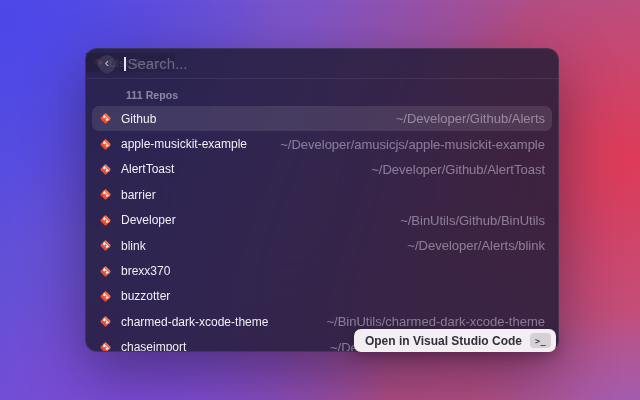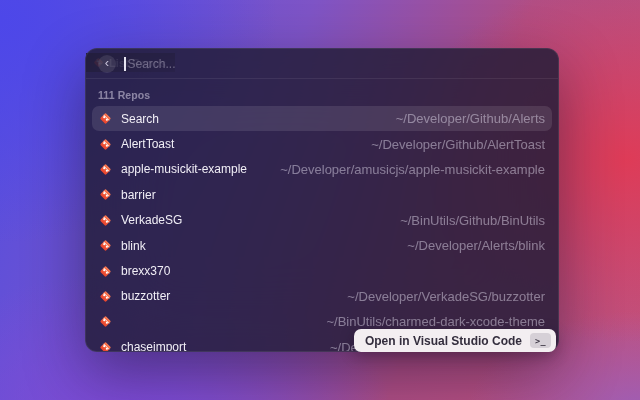--- a/index.html
+++ b/index.html
@@ -40,26 +40,26 @@
     padding: 0 12px; border-bottom: 1px solid rgba(255,255,255,0.07);
   }
   .back-btn {
     width: 18px; height: 18px; flex: 0 0 auto; border: none; cursor: pointer;
     border-radius: 50%; background: rgba(255,255,255,0.10);
     color: #c7c2d8; font-size: 13px; line-height: 16px; text-align: center;
     display: flex; align-items: center; justify-content: center; padding-bottom: 1px;
   }
   .search-input { display: flex; align-items: center; flex: 1; height: 100%; cursor: text; }
   .caret { width: 1.5px; height: 14px; background: #e8e5f2; margin-right: 2px; }
-  .placeholder { color: rgba(235,230,245,0.35); font-size: 12px; }
+  .placeholder { color: rgba(235,230,245,0.35); font-size: 15px; }
 
   .list { padding: 10px 6px 0; }
   .section-header {
     padding: 0 6px 5px; font-size: 10.5px; font-weight: bold;
-    color: rgba(235,230,245,0.50); letter-spacing: 0.1px;
+    color: rgba(235,230,245,0.50); letter-spacing: 0.1px; margin-left: 28px;
   }
   .row {
     height: 25.4px; display: flex; align-items: center; gap: 9px;
     padding: 0 7px; border-radius: 7px; cursor: pointer;
   }
   .row.selected { background: rgba(255,255,255,0.10); }
   .row .icon { display: flex; flex: 0 0 auto; }
   .row .name { font-size: 12px; font-weight: 500; color: #f1eff6; white-space: nowrap; }
   .row .path {
     margin-left: auto; font-size: 13px; color: rgba(238,232,248,0.45); white-space: nowrap;
@@ -125,22 +125,41 @@
             <stop offset="0" stop-color="#f97b52"></stop>
                     <stop offset="1" stop-color="#e8402a"></stop>
           </linearGradient>
         </defs>
         <rect x="4.6" y="4.6" width="14.8" height="14.8" rx="2.8" transform="rotate(45 12 12)" fill="url(#gitgrad-row)"></rect>
         <path d="M9 5.8 L18 14.8" stroke="#fff" stroke-width="1.6" stroke-linecap="round" fill="none"></path>
         <circle cx="9.6" cy="9.5" r="1.9" fill="#fff"></circle>
         <circle cx="14.5" cy="14.4" r="1.9" fill="#fff"></circle>
       </svg>
     </span>
-    <span class="name">Search</span>
+    <span class="name">Github</span>
     <span class="path">~/Developer/Github/Alerts</span>
+  </div>
+
+  <div class="row">
+    <span class="icon">
+      <svg width="13" height="13" viewBox="0 0 24 24">
+        <defs>
+          <linearGradient id="gitgrad-row" x1="0" y1="0" x2="0" y2="1">
+            <stop offset="0" stop-color="#f97b52"></stop>
+                    <stop offset="1" stop-color="#e8402a"></stop>
+          </linearGradient>
+        </defs>
+        <rect x="4.6" y="4.6" width="14.8" height="14.8" rx="2.8" transform="rotate(45 12 12)" fill="url(#gitgrad-row)"></rect>
+        <path d="M9 5.8 L18 14.8" stroke="#fff" stroke-width="1.6" stroke-linecap="round" fill="none"></path>
+        <circle cx="9.6" cy="9.5" r="1.9" fill="#fff"></circle>
+        <circle cx="14.5" cy="14.4" r="1.9" fill="#fff"></circle>
+      </svg>
+    </span>
+    <span class="name">apple-musickit-example</span>
+    <span class="path">~/Developer/amusicjs/apple-musickit-example</span>
   </div>
 
   <div class="row">
     <span class="icon">
       <svg width="13" height="13" viewBox="0 0 24 24">
         <defs>
           <linearGradient id="gitgrad-row" x1="0" y1="0" x2="0" y2="1">
             <stop offset="0" stop-color="#f97b52"></stop>
                     <stop offset="1" stop-color="#e8402a"></stop>
           </linearGradient>
@@ -163,58 +182,39 @@
             <stop offset="0" stop-color="#f97b52"></stop>
                     <stop offset="1" stop-color="#e8402a"></stop>
           </linearGradient>
         </defs>
         <rect x="4.6" y="4.6" width="14.8" height="14.8" rx="2.8" transform="rotate(45 12 12)" fill="url(#gitgrad-row)"></rect>
         <path d="M9 5.8 L18 14.8" stroke="#fff" stroke-width="1.6" stroke-linecap="round" fill="none"></path>
         <circle cx="9.6" cy="9.5" r="1.9" fill="#fff"></circle>
         <circle cx="14.5" cy="14.4" r="1.9" fill="#fff"></circle>
       </svg>
     </span>
-    <span class="name">apple-musickit-example</span>
-    <span class="path">~/Developer/amusicjs/apple-musickit-example</span>
-  </div>
-
-  <div class="row">
-    <span class="icon">
-      <svg width="13" height="13" viewBox="0 0 24 24">
-        <defs>
-          <linearGradient id="gitgrad-row" x1="0" y1="0" x2="0" y2="1">
-            <stop offset="0" stop-color="#f97b52"></stop>
-                    <stop offset="1" stop-color="#e8402a"></stop>
-          </linearGradient>
-        </defs>
-        <rect x="4.6" y="4.6" width="14.8" height="14.8" rx="2.8" transform="rotate(45 12 12)" fill="url(#gitgrad-row)"></rect>
-        <path d="M9 5.8 L18 14.8" stroke="#fff" stroke-width="1.6" stroke-linecap="round" fill="none"></path>
-        <circle cx="9.6" cy="9.5" r="1.9" fill="#fff"></circle>
-        <circle cx="14.5" cy="14.4" r="1.9" fill="#fff"></circle>
-      </svg>
-    </span>
     <span class="name">barrier</span>
   </div>
 
   <div class="row">
     <span class="icon">
       <svg width="13" height="13" viewBox="0 0 24 24">
         <defs>
           <linearGradient id="gitgrad-row" x1="0" y1="0" x2="0" y2="1">
             <stop offset="0" stop-color="#f97b52"></stop>
                     <stop offset="1" stop-color="#e8402a"></stop>
           </linearGradient>
         </defs>
         <rect x="4.6" y="4.6" width="14.8" height="14.8" rx="2.8" transform="rotate(45 12 12)" fill="url(#gitgrad-row)"></rect>
         <path d="M9 5.8 L18 14.8" stroke="#fff" stroke-width="1.6" stroke-linecap="round" fill="none"></path>
         <circle cx="9.6" cy="9.5" r="1.9" fill="#fff"></circle>
         <circle cx="14.5" cy="14.4" r="1.9" fill="#fff"></circle>
       </svg>
     </span>
-    <span class="name">VerkadeSG</span>
+    <span class="name">Developer</span>
     <span class="path">~/BinUtils/Github/BinUtils</span>
   </div>
 
   <div class="row">
     <span class="icon">
       <svg width="13" height="13" viewBox="0 0 24 24">
         <defs>
           <linearGradient id="gitgrad-row" x1="0" y1="0" x2="0" y2="1">
             <stop offset="0" stop-color="#f97b52"></stop>
                     <stop offset="1" stop-color="#e8402a"></stop>
@@ -257,38 +257,38 @@
                     <stop offset="1" stop-color="#e8402a"></stop>
           </linearGradient>
         </defs>
         <rect x="4.6" y="4.6" width="14.8" height="14.8" rx="2.8" transform="rotate(45 12 12)" fill="url(#gitgrad-row)"></rect>
         <path d="M9 5.8 L18 14.8" stroke="#fff" stroke-width="1.6" stroke-linecap="round" fill="none"></path>
         <circle cx="9.6" cy="9.5" r="1.9" fill="#fff"></circle>
         <circle cx="14.5" cy="14.4" r="1.9" fill="#fff"></circle>
       </svg>
     </span>
     <span class="name">buzzotter</span>
-    <span class="path">~/Developer/VerkadeSG/buzzotter</span>
-  </div>
-
-  <div class="row">
-    <span class="icon">
-      <svg width="13" height="13" viewBox="0 0 24 24">
-        <defs>
-          <linearGradient id="gitgrad-row" x1="0" y1="0" x2="0" y2="1">
-            <stop offset="0" stop-color="#f97b52"></stop>
-                    <stop offset="1" stop-color="#e8402a"></stop>
-          </linearGradient>
-        </defs>
-        <rect x="4.6" y="4.6" width="14.8" height="14.8" rx="2.8" transform="rotate(45 12 12)" fill="url(#gitgrad-row)"></rect>
-        <path d="M9 5.8 L18 14.8" stroke="#fff" stroke-width="1.6" stroke-linecap="round" fill="none"></path>
-        <circle cx="9.6" cy="9.5" r="1.9" fill="#fff"></circle>
-        <circle cx="14.5" cy="14.4" r="1.9" fill="#fff"></circle>
-      </svg>
-    </span>
+  </div>
+
+  <div class="row">
+    <span class="icon">
+      <svg width="13" height="13" viewBox="0 0 24 24">
+        <defs>
+          <linearGradient id="gitgrad-row" x1="0" y1="0" x2="0" y2="1">
+            <stop offset="0" stop-color="#f97b52"></stop>
+                    <stop offset="1" stop-color="#e8402a"></stop>
+          </linearGradient>
+        </defs>
+        <rect x="4.6" y="4.6" width="14.8" height="14.8" rx="2.8" transform="rotate(45 12 12)" fill="url(#gitgrad-row)"></rect>
+        <path d="M9 5.8 L18 14.8" stroke="#fff" stroke-width="1.6" stroke-linecap="round" fill="none"></path>
+        <circle cx="9.6" cy="9.5" r="1.9" fill="#fff"></circle>
+        <circle cx="14.5" cy="14.4" r="1.9" fill="#fff"></circle>
+      </svg>
+    </span>
+    <span class="name">charmed-dark-xcode-theme</span>
     <span class="path">~/BinUtils/charmed-dark-xcode-theme</span>
   </div>
 
   <div class="row">
     <span class="icon">
       <svg width="13" height="13" viewBox="0 0 24 24">
         <defs>
           <linearGradient id="gitgrad-row" x1="0" y1="0" x2="0" y2="1">
             <stop offset="0" stop-color="#f97b52"></stop>
                     <stop offset="1" stop-color="#e8402a"></stop>

